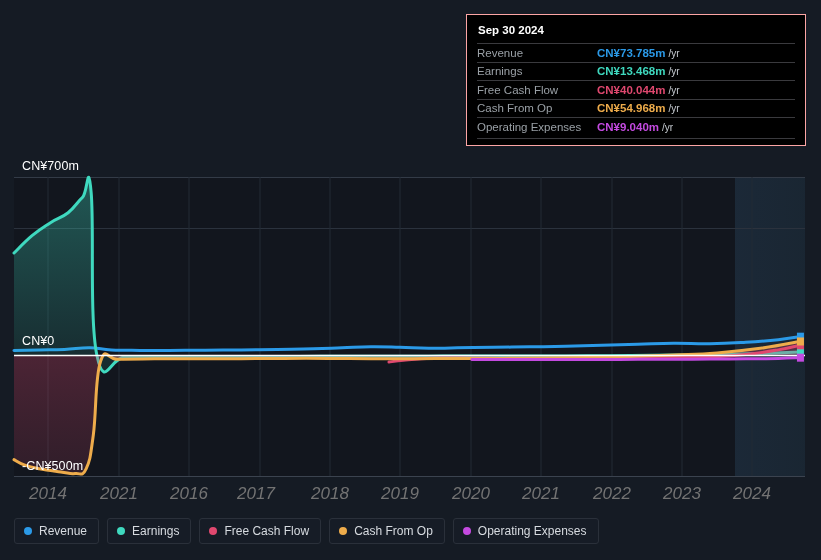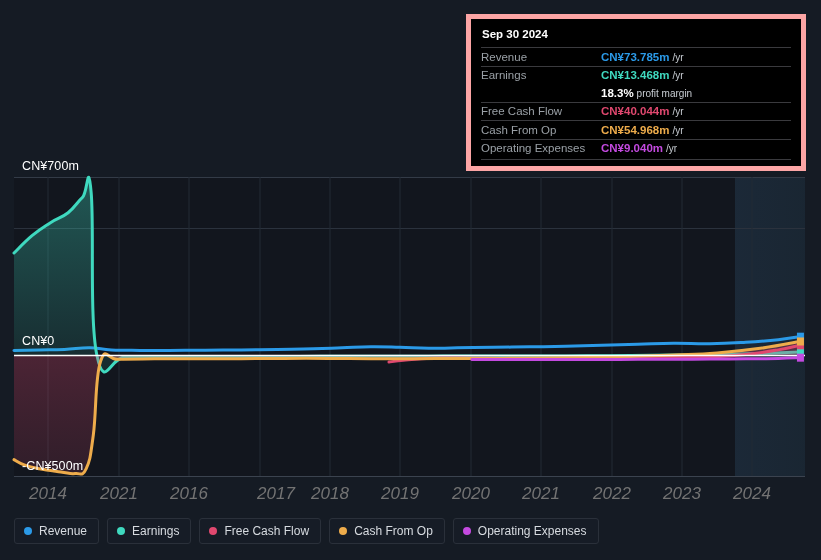--- a/index.html
+++ b/index.html
@@ -51,21 +51,21 @@
     font-style: italic;
   }
 
   
   #tooltip-panel {
     position: absolute;
     left: 466px;
     top: 14px;
     width: 340px;
     background: #000000;
-    border: 5px solid #fca5a5;
+    border: 1px solid #fca5a5;
     box-sizing: border-box;
     padding: 8px 10px 6px 10px;
     font-size: 11.5px;
   }
   #tooltip-date {
     font-size: 11.5px;
     font-weight: bold;
     color: #ffffff;
     padding: 1px 0 7px 1px;
   }
@@ -196,21 +196,21 @@
   </svg>
 
   <div class="y-axis-label" id="y-label-top">CN¥700m</div>
   <div class="y-axis-label" id="y-label-zero">CN¥0</div>
   <div class="y-axis-label" id="y-label-bottom">-CN¥500m</div>
 
   <div id="x-axis">
       <div class="x-axis-label" style="left: 48px;">2014</div>
       <div class="x-axis-label" style="left: 119px;">2021</div>
       <div class="x-axis-label" style="left: 189px;">2016</div>
-      <div class="x-axis-label" style="left: 276px;">2017</div>
+      <div class="x-axis-label" style="left: 256px;">2017</div>
       <div class="x-axis-label" style="left: 330px;">2018</div>
       <div class="x-axis-label" style="left: 400px;">2019</div>
       <div class="x-axis-label" style="left: 471px;">2020</div>
       <div class="x-axis-label" style="left: 541px;">2021</div>
       <div class="x-axis-label" style="left: 612px;">2022</div>
       <div class="x-axis-label" style="left: 682px;">2023</div>
       <div class="x-axis-label" style="left: 752px; text-align: right;">2024</div>
     </div>
 </div>
 
@@ -218,24 +218,20 @@
   <div id="tooltip-date">Sep 30 2024</div>
   <div id="tooltip-rows">
       <div class="tooltip-row">
         <div class="tt-label">Revenue</div>
         <div><span class="tt-value" style="color: rgb(43, 154, 232);">CN¥73.785m</span><span class="tt-suffix">/yr</span></div>
       </div>
       <div class="tooltip-row">
         <div class="tt-label">Earnings</div>
         <div><span class="tt-value" style="color: rgb(63, 217, 191);">CN¥13.468m</span><span class="tt-suffix">/yr</span></div>
       </div>
-      <div class="tooltip-row no-rule">
-        <div class="tt-label"></div>
-        <div><span class="tt-margin-val">18.3%</span><span class="tt-suffix">profit margin</span></div>
-      </div>
       <div class="tooltip-row">
         <div class="tt-label">Free Cash Flow</div>
         <div><span class="tt-value" style="color: rgb(224, 72, 111);">CN¥40.044m</span><span class="tt-suffix">/yr</span></div>
       </div>
       <div class="tooltip-row">
         <div class="tt-label">Cash From Op</div>
         <div><span class="tt-value" style="color: rgb(238, 172, 75);">CN¥54.968m</span><span class="tt-suffix">/yr</span></div>
       </div>
       <div class="tooltip-row">
         <div class="tt-label">Operating Expenses</div>

